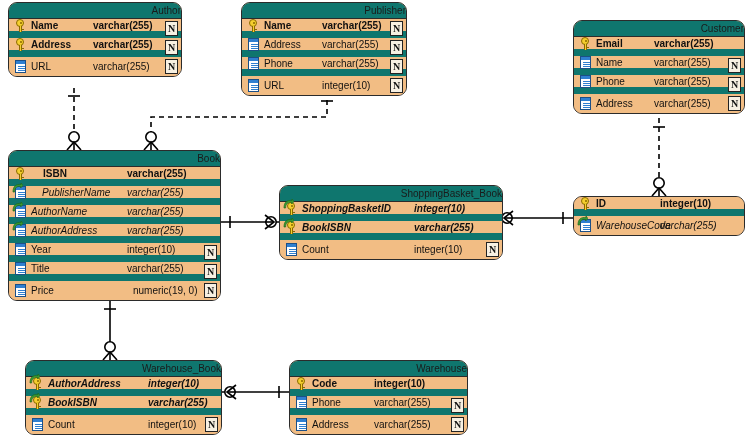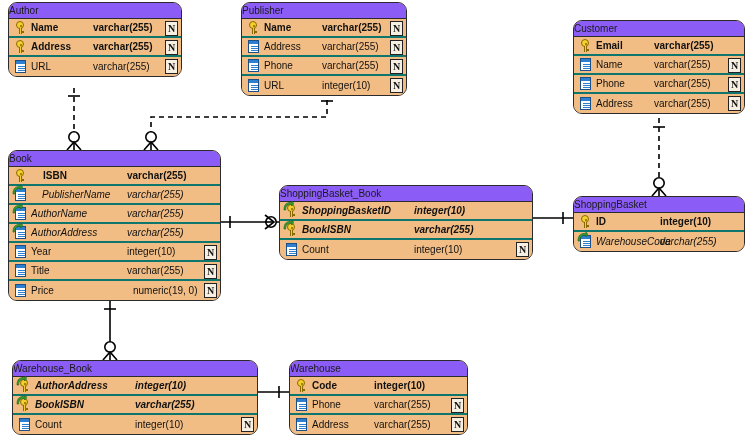--- a/index.html
+++ b/index.html
@@ -17,35 +17,35 @@
     position:absolute;
     border:1.5px solid #2b2b2b;
     border-radius:9px;
     background:#f0b97d;
     box-sizing:border-box;
     overflow:hidden;
     z-index:2;
   }
   .ent-title{
     height:15px;line-height:15px;
-    text-align:left;
+    text-align:right;
     font-size:10px;
     color:#1a1a1a;
     border-bottom:1.5px solid #2b2b2b;
-    background:#8b5cf6;
+    background:#0f766e;
     white-space:nowrap;
   }
   .rows{display:block;}
   .row{
     position:relative;
     height:19px;
     line-height:19px;
     display:flex;
     align-items:center;
-    border-bottom:2px solid #0f766e;
+    border-bottom:7px solid #0f766e;
     background:#f2bd84;
     box-sizing:border-box;
   }
   .row:last-child{border-bottom:none;}
   .ic{
     width:16px;min-width:16px;height:19px;
     position:relative;margin-left:3px;margin-right:2px;
   }
   .col-name{
     font-size:10px;color:#111;
@@ -438,21 +438,21 @@
               <span class="ln l2"></span>
               <span class="ln l3"></span>
             </span>
           </span>
           <span class="col-name" style="margin-left: 1px;">Price</span>
           <span class="col-type" style="left: 124px;">numeric(19, 0)</span>
           <span class="nbadge">N</span>
         </div>
       </div>
     </div>
-    <div class="entity" style="left: 279px; top: 185px; width: 254px;">
+    <div class="entity" style="left: 279px; top: 185px; width: 224px;">
       <div class="ent-title">ShoppingBasket_Book</div>
       <div class="rows">
         <div class="row pkfk">
           <span class="ic">
             <span class="icon-key">
               <span class="kh"></span>
               <span class="ks"></span>
               <span class="kt"></span>
             </span>
             <span class="arrow">
@@ -489,21 +489,20 @@
               <span class="ln l3"></span>
             </span>
           </span>
           <span class="col-name" style="margin-left: 1px;">Count</span>
           <span class="col-type" style="left: 134px;">integer(10)</span>
           <span class="nbadge">N</span>
         </div>
       </div>
     </div>
     <div class="entity" style="left: 573px; top: 196px; width: 172px;">
-      <div class="ent-title">ShoppingBasket</div>
       <div class="rows">
         <div class="row pk">
           <span class="ic">
             <span class="icon-key">
               <span class="kh"></span>
               <span class="ks"></span>
               <span class="kt"></span>
             </span>
           </span>
           <span class="col-name" style="margin-left: 1px;">ID</span>
@@ -521,21 +520,21 @@
               <svg width="11" height="10" viewBox="0 0 11 10">
                 <path d="M1,9 C1,3 4,1 9,1.5 L9,0 L11,2.6 L8.6,5 L8.6,3.4 C5,3 2.6,5 2.6,9 Z" fill="#3a9a32" stroke="#1f6b1c" stroke-width="0.7"></path>
               </svg>
             </span>
           </span>
           <span class="col-name" style="margin-left: 1px;">WarehouseCode</span>
           <span class="col-type" style="left: 86px;">varchar(255)</span>
         </div>
       </div>
     </div>
-    <div class="entity" style="left: 12px; top: 360px; width: 246px;">
+    <div class="entity" style="left: 25px; top: 360px; width: 197px;">
       <div class="ent-title">Warehouse_Book</div>
       <div class="rows">
         <div class="row pkfk">
           <span class="ic">
             <span class="icon-key">
               <span class="kh"></span>
               <span class="ks"></span>
               <span class="kt"></span>
             </span>
             <span class="arrow">

